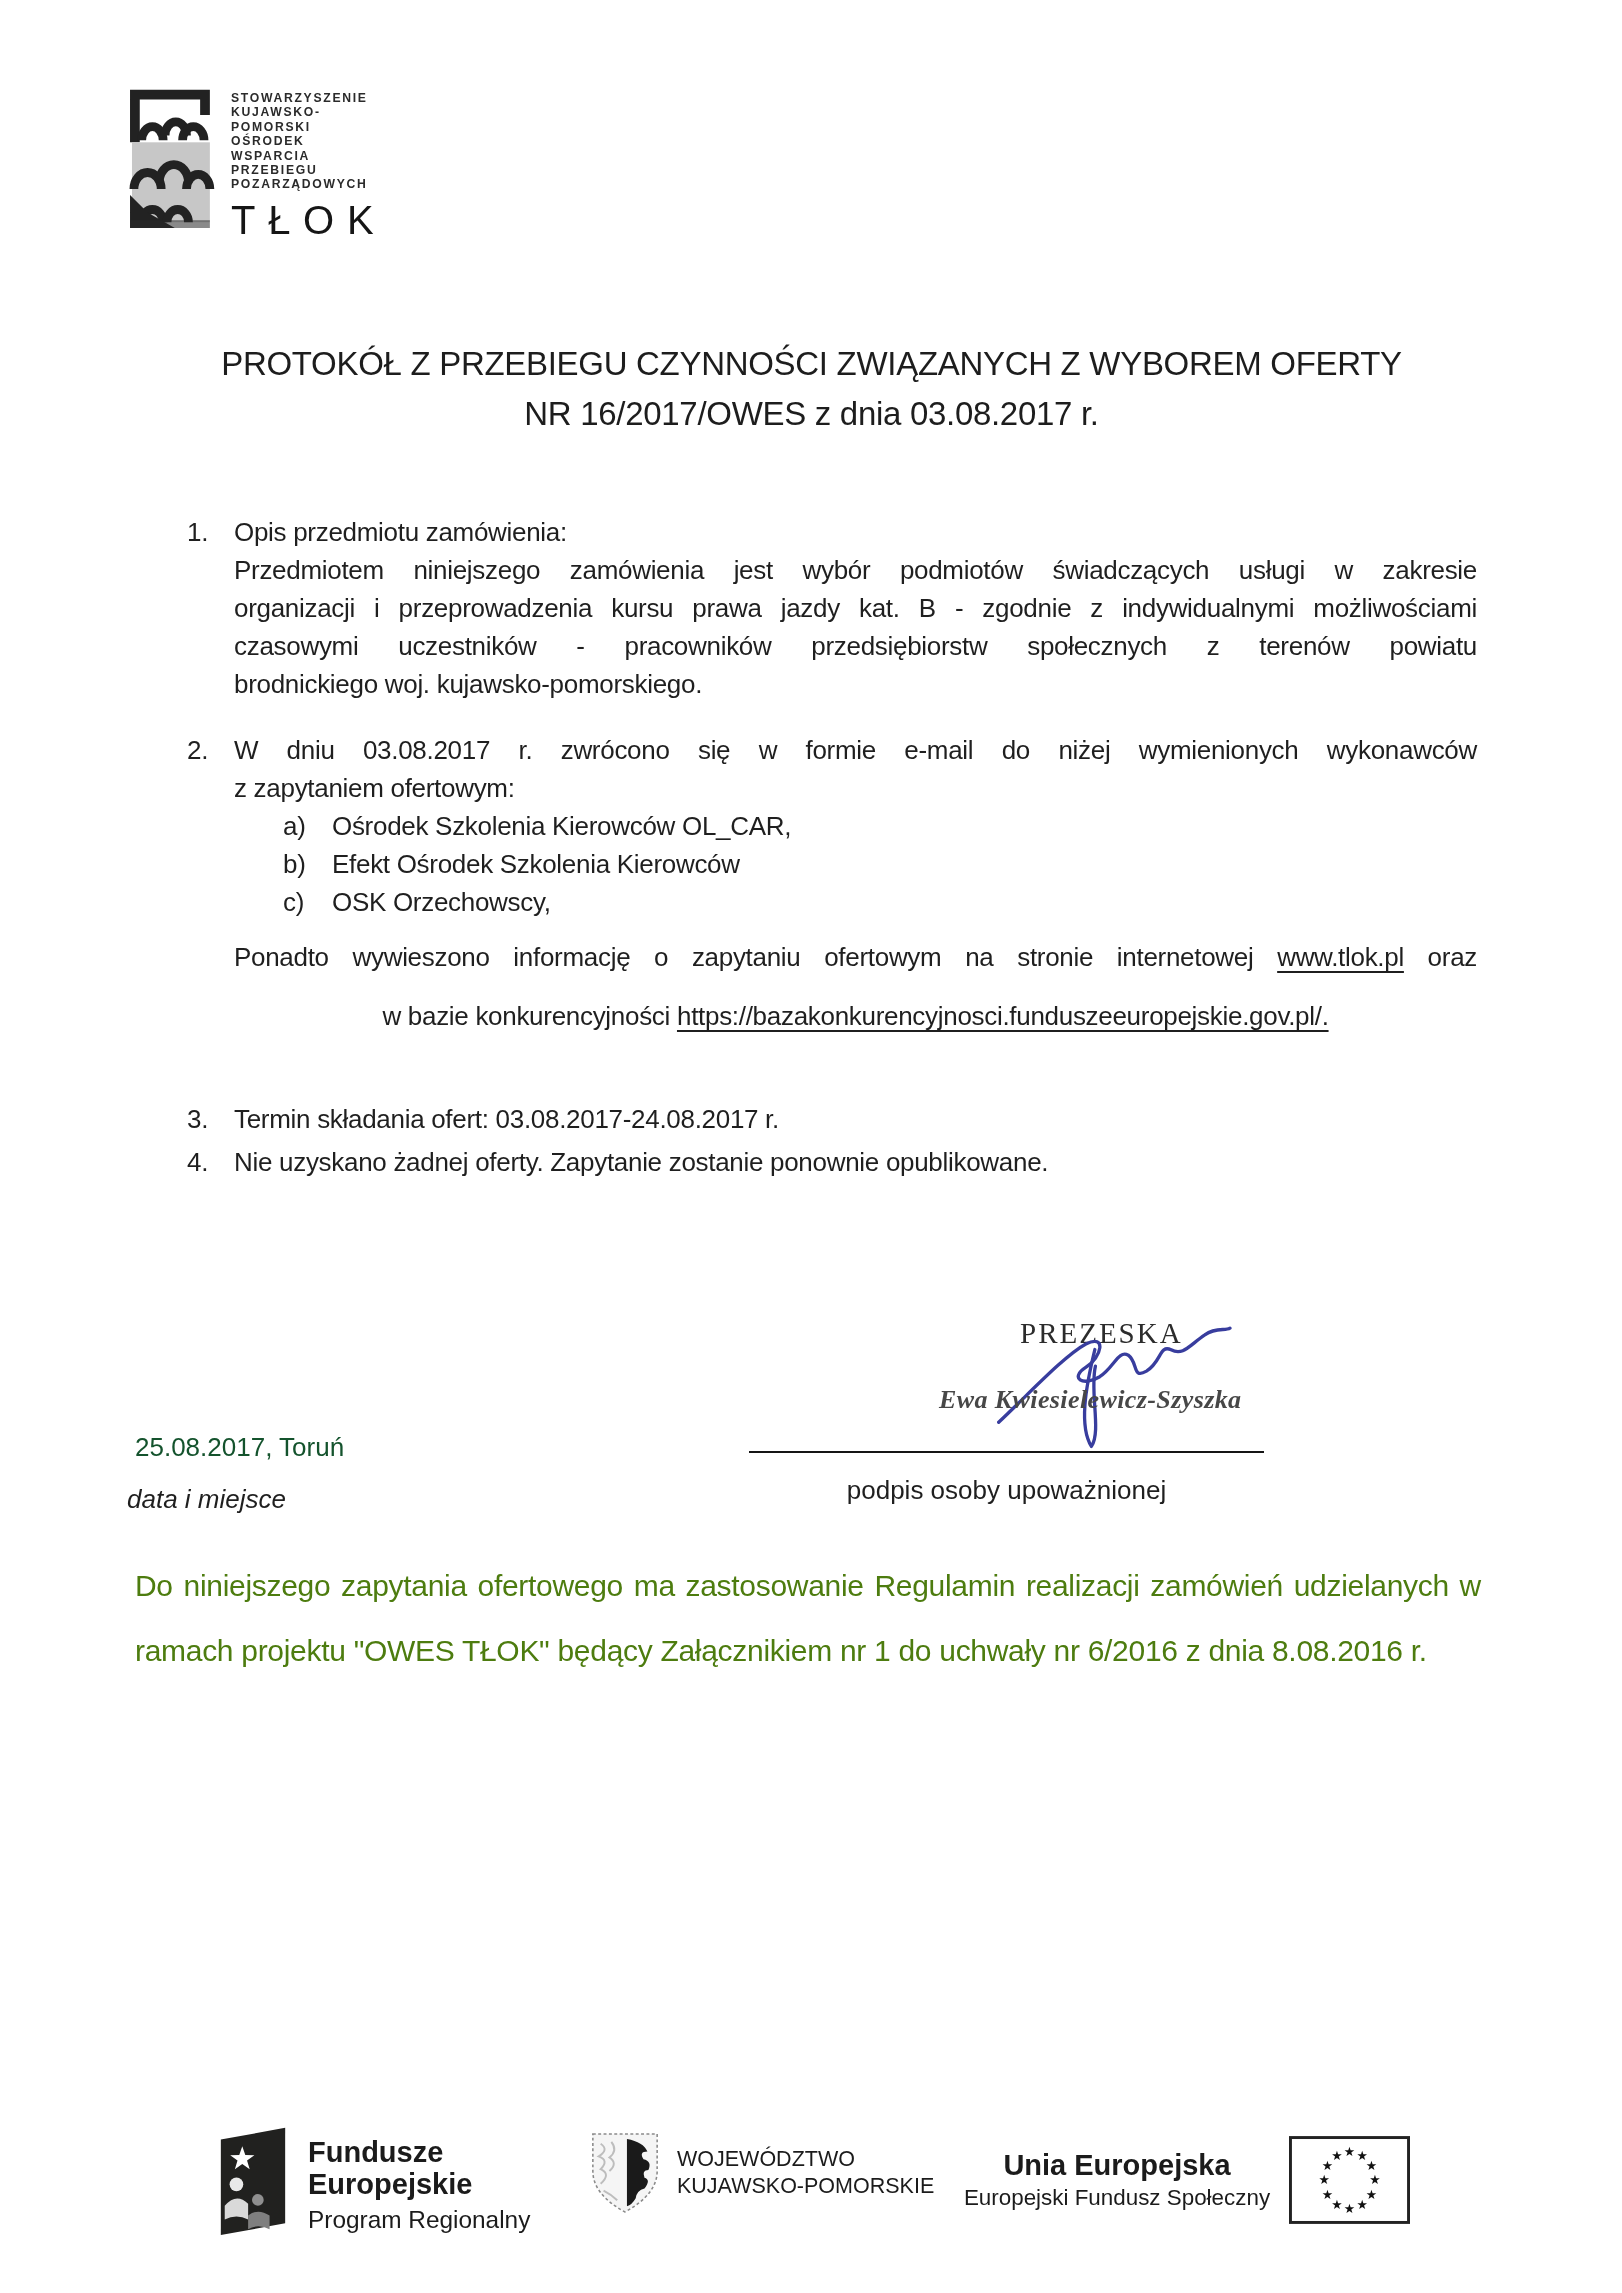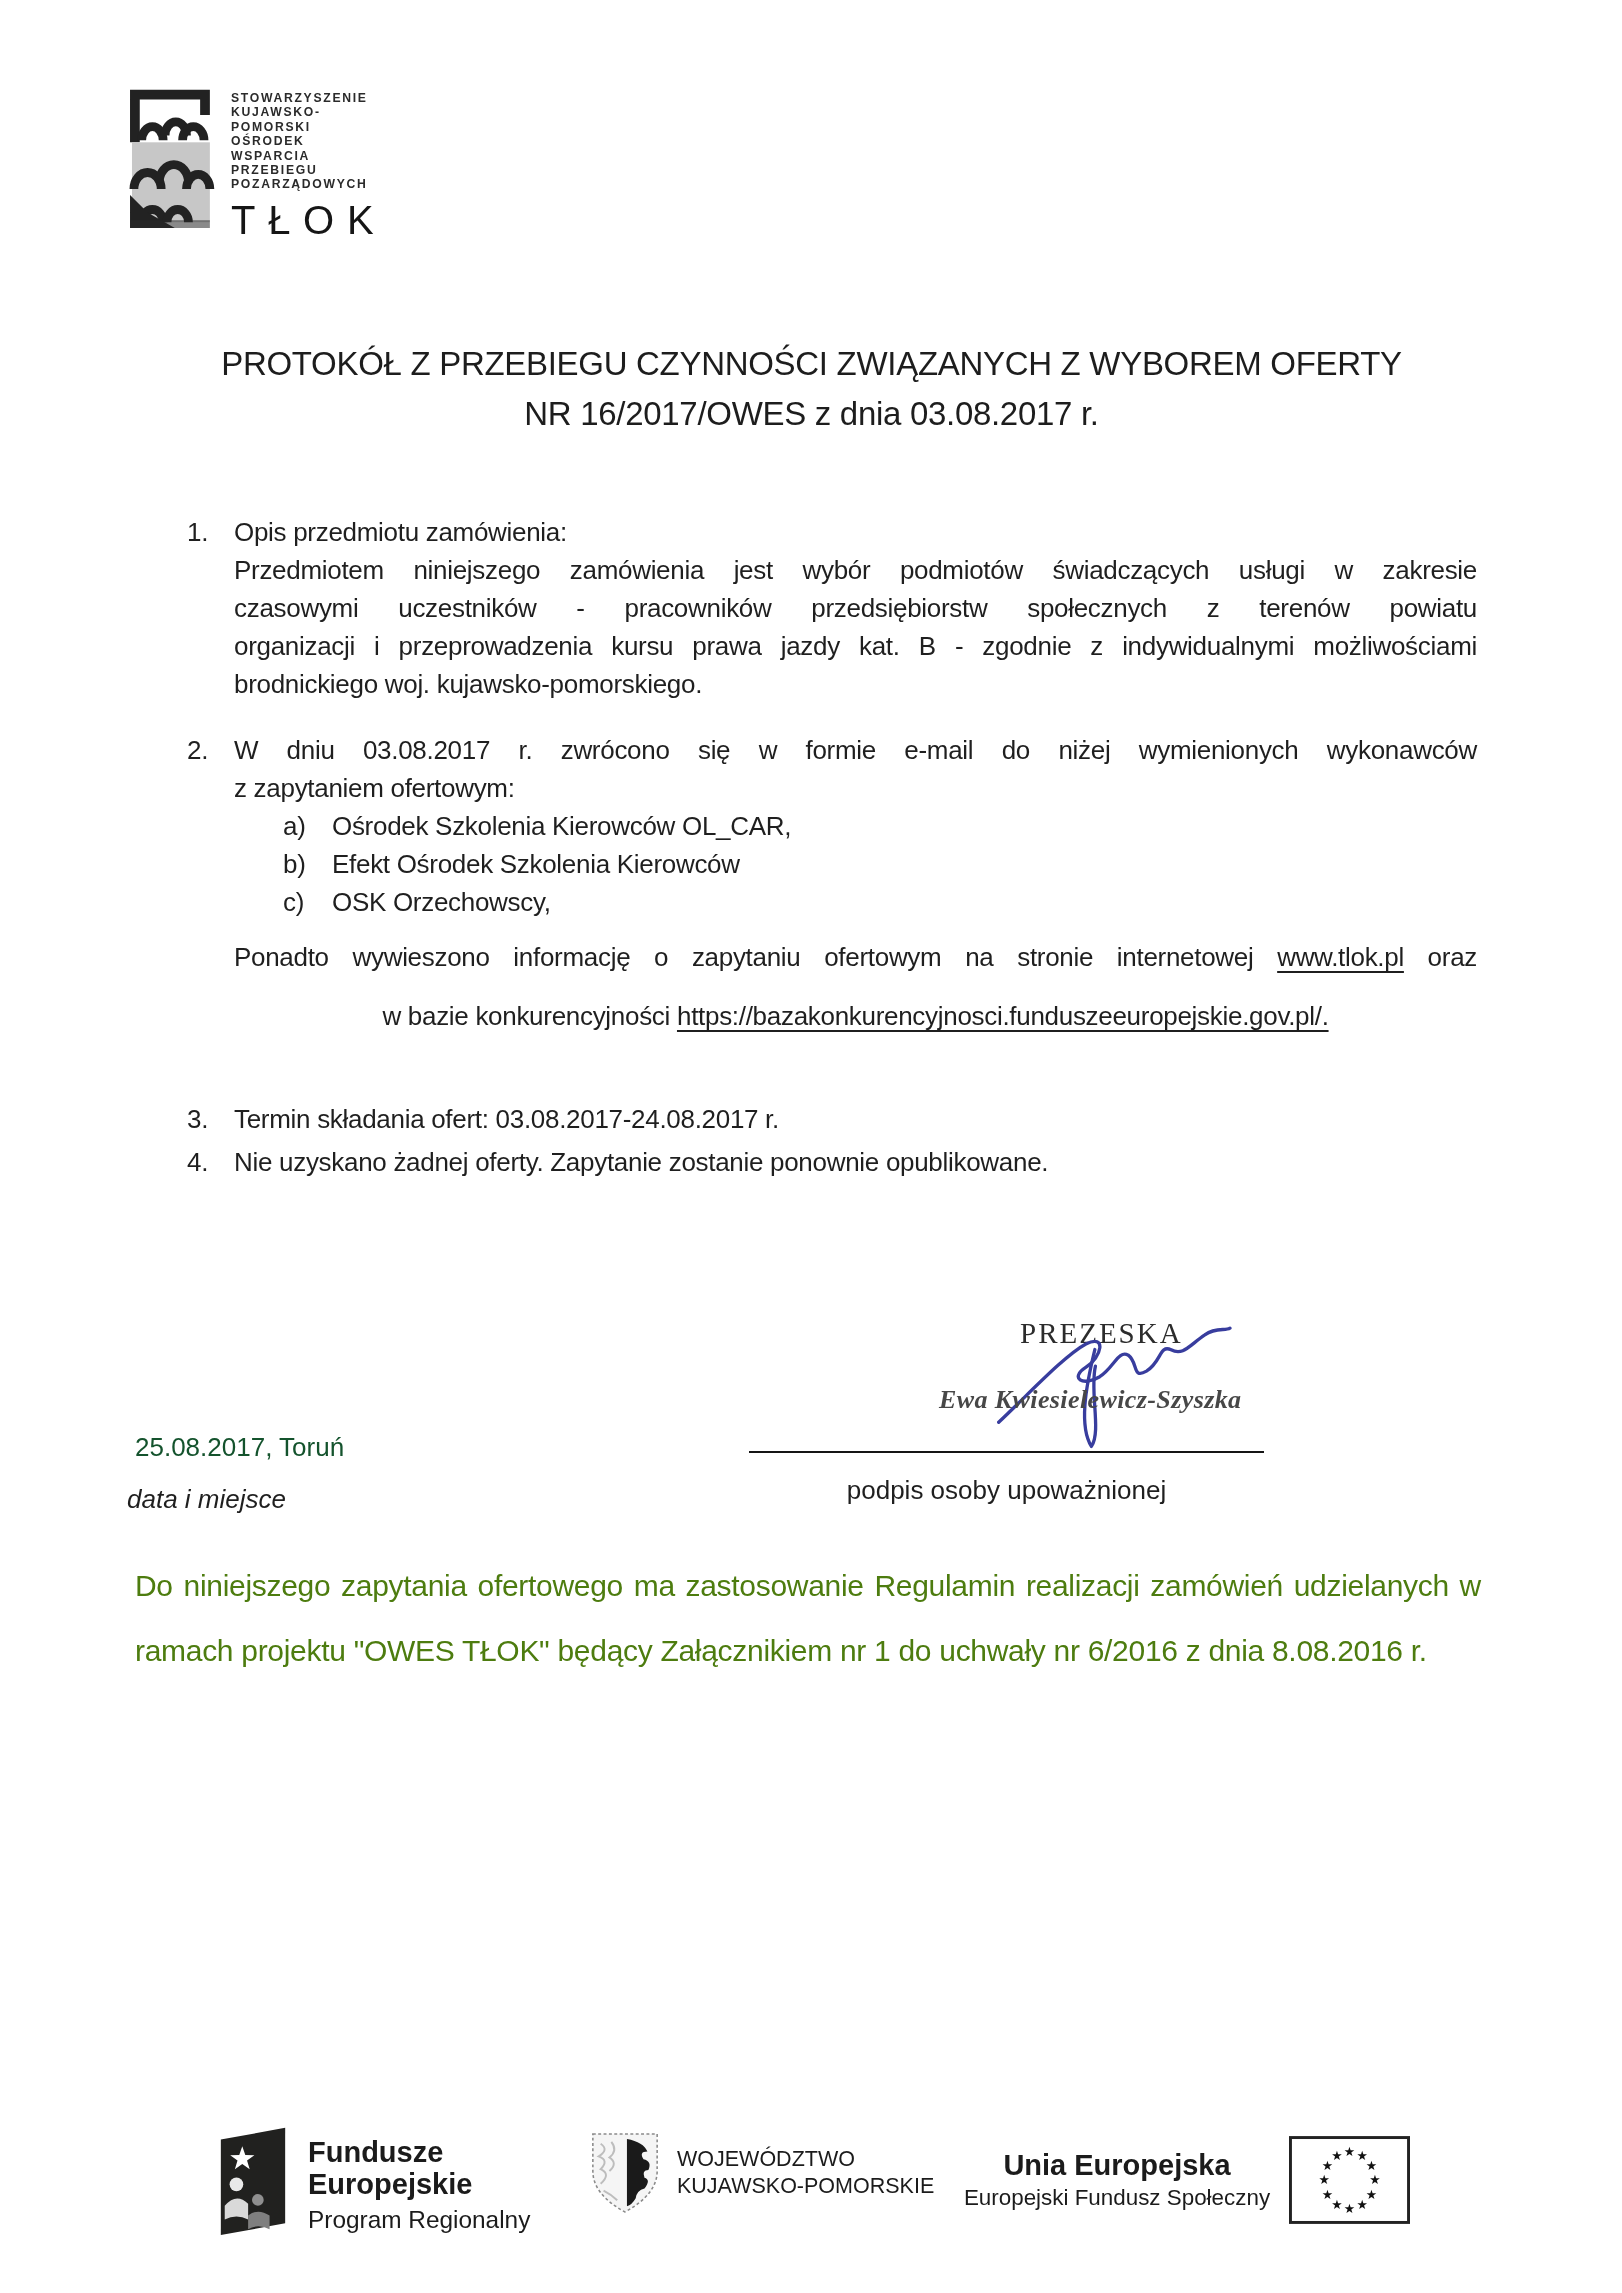--- a/index.html
+++ b/index.html
@@ -88,22 +88,22 @@
   <div class="title">
     <div>PROTOKÓŁ Z PRZEBIEGU CZYNNOŚCI ZWIĄZANYCH Z WYBOREM OFERTY</div>
     <div>NR 16/2017/OWES z dnia 03.08.2017 r.</div>
   </div>
 
   <div class="item" style="top:513px;">
     <span class="num">1.</span>
     <div class="content">
       <div>Opis przedmiotu zamówienia:</div>
       <div class="jl">Przedmiotem niniejszego zamówienia jest wybór podmiotów świadczących usługi w zakresie</div>
+      <div class="jl">organizacji i przeprowadzenia kursu prawa jazdy kat. B - zgodnie z indywidualnymi możliwościami</div>
       <div class="jl">czasowymi uczestników - pracowników przedsiębiorstw społecznych z terenów powiatu</div>
-      <div class="jl">organizacji i przeprowadzenia kursu prawa jazdy kat. B - zgodnie z indywidualnymi możliwościami</div>
       <div>brodnickiego woj. kujawsko-pomorskiego.</div>
     </div>
   </div>
 
   <div class="item" style="top:731px;">
     <span class="num">2.</span>
     <div class="content">
       <div class="jl">W dniu 03.08.2017 r. zwrócono się w formie e-mail do niżej wymienionych wykonawców</div>
       <div>z zapytaniem ofertowym:</div>
       <div class="sub-row">

